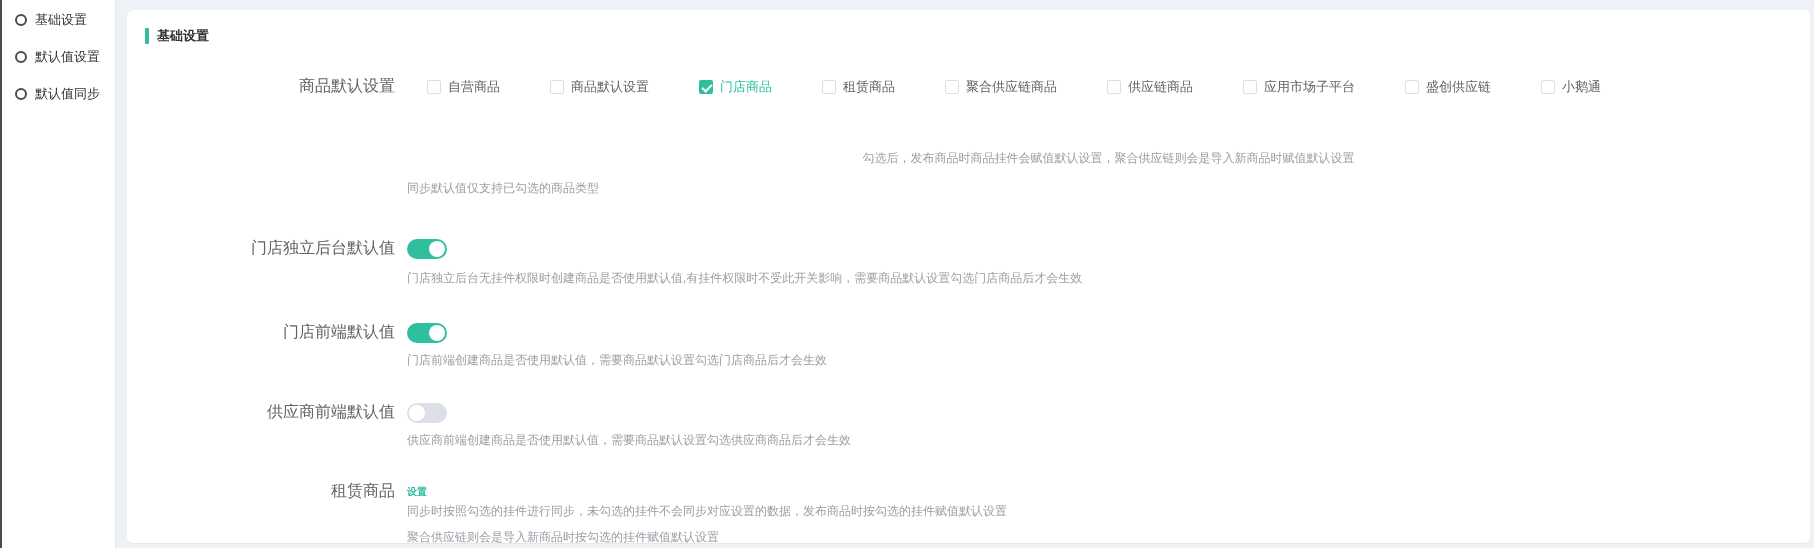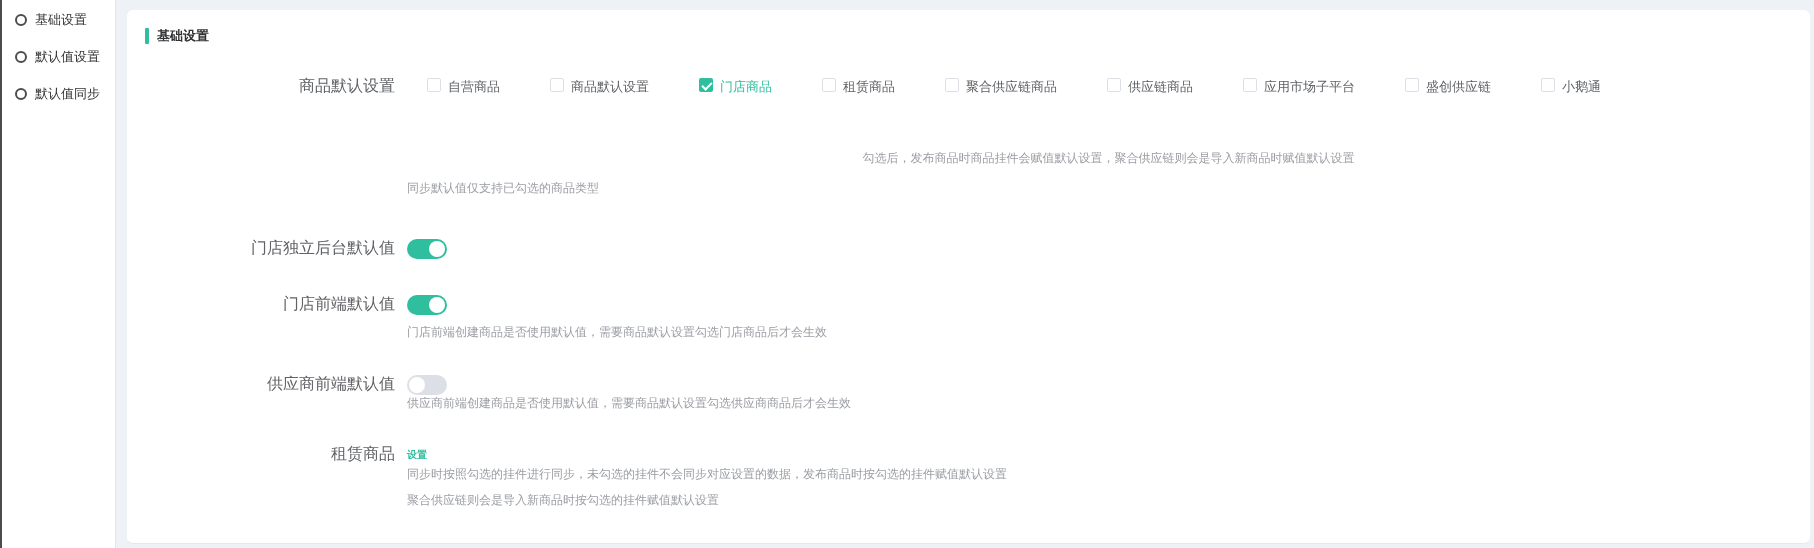--- a/index.html
+++ b/index.html
@@ -47,21 +47,21 @@
   .form-row { display: flex; align-items: center; }
   .row-label {
     flex: 0 0 250px; text-align: right; margin-right: 12px;
     font-size: 16px; color: #606266; white-space: nowrap;
   }
   .row-content { display: flex; align-items: center; }
 
   
   .checkbox-row { margin-top: 31px; }
   .cb-group { display: flex; align-items: center; gap: 30px; }
-  .cb-item { display: flex; align-items: flex-start; gap: 7px; cursor: pointer; white-space: nowrap; padding-left: 20px; }
+  .cb-item { display: flex; align-items: center; gap: 7px; cursor: pointer; white-space: nowrap; padding-left: 20px; }
   .cb-box {
     width: 14px; height: 14px; border: 1px solid #dcdfe6; border-radius: 2px;
     background: #fff; position: relative; flex: 0 0 auto;
   }
   .cb-item.checked .cb-box { border-color: transparent; }
   .cb-item.checked .cb-box::after {
     content: ""; position: absolute; left: 4px; top: 1px;
     width: 4px; height: 8px;
     border-right: 2px solid #fff; border-bottom: 2px solid #fff;
     transform: rotate(45deg);
@@ -83,21 +83,21 @@
     position: absolute; top: 2px; left: 2px;
     width: 16px; height: 16px; border-radius: 50%; background: #fff;
   }
   .switch.on .knob { left: auto; right: 2px; }
 
   .toggle-row-1 { margin-top: 41px; }
   .desc-1 { margin-top: 11px; }
   .toggle-row-2 { margin-top: 35px; }
   .desc-2 { margin-top: 9px; }
   .toggle-row-3 { margin-top: 33px; }
-  .desc-3 { }
+  .desc-3 { margin-top: 9px; }
   .link-row { margin-top: 32px; }
   .action-link { font-size: 10px; font-weight: bold; cursor: pointer; }
   .desc-4a { margin-top: 1px; }
   .desc-4b { margin-top: 9px; }
 </style>
 </head>
 <body>
 
 <div class="window-edge"></div>
 
@@ -169,20 +169,21 @@
   <div class="hint hint-2">同步默认值仅支持已勾选的商品类型</div>
 
   <div class="form-row toggle-row-1">
     <span class="row-label">门店独立后台默认值</span>
     <span class="row-content">
       <span class="switch on" id="sw-store-backend" style="background: rgb(47, 191, 159);">
           <span class="knob"></span>
         </span>
     </span>
   </div>
+  <div class="desc desc-1">门店独立后台无挂件权限时创建商品是否使用默认值,有挂件权限时不受此开关影响，需要商品默认设置勾选门店商品后才会生效</div>
 
   <div class="form-row toggle-row-2">
     <span class="row-label">门店前端默认值</span>
     <span class="row-content">
       <span class="switch on" id="sw-store-front" style="background: rgb(47, 191, 159);">
           <span class="knob"></span>
         </span>
     </span>
   </div>
   <div class="desc desc-2">门店前端创建商品是否使用默认值，需要商品默认设置勾选门店商品后才会生效</div>

